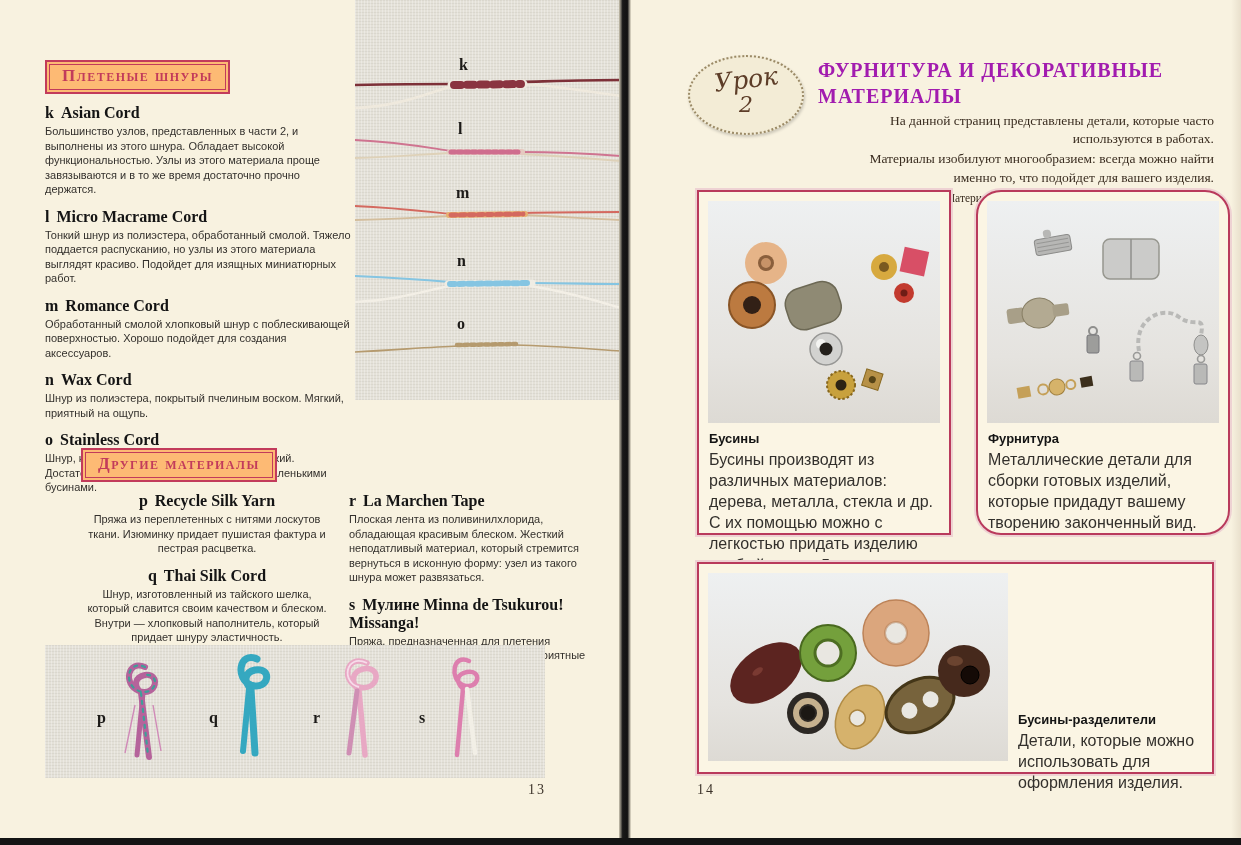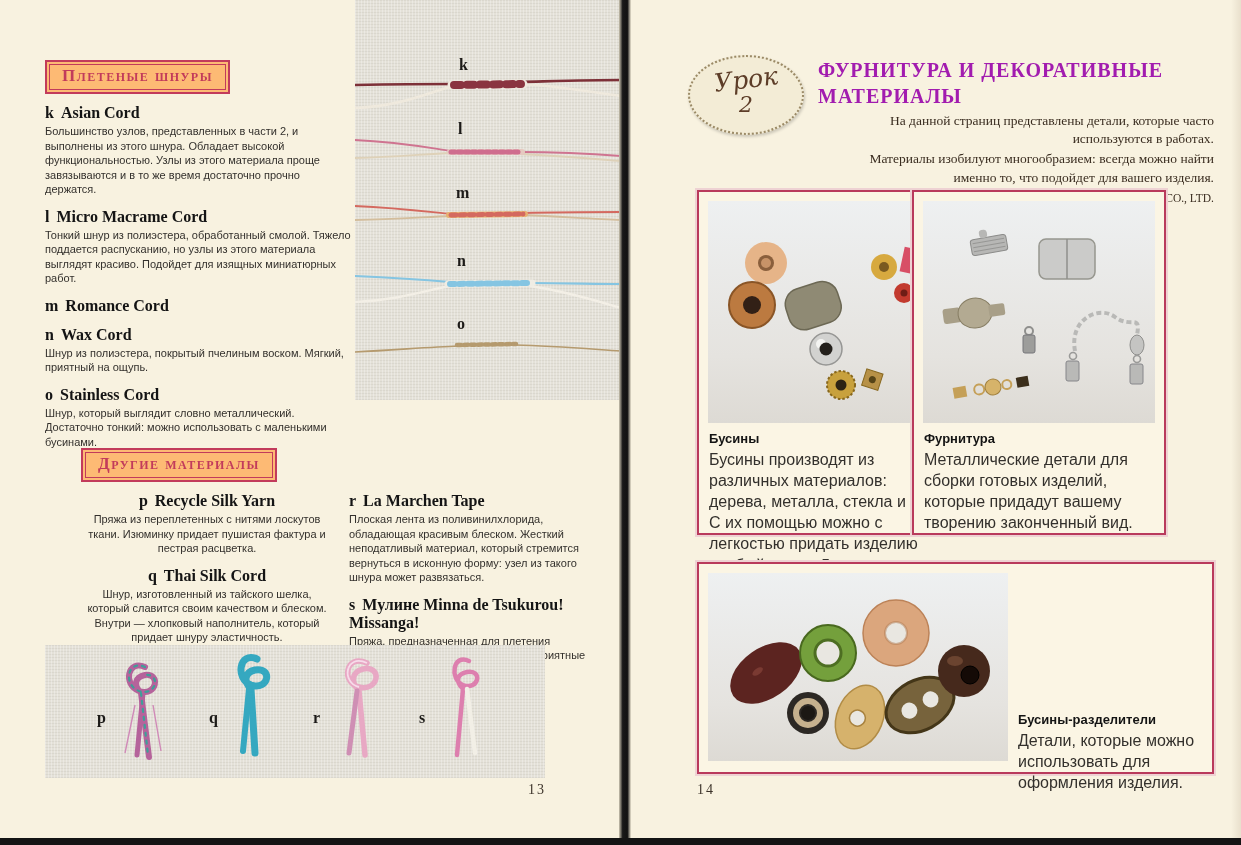--- a/index.html
+++ b/index.html
@@ -76,20 +76,21 @@
       <div class="item">
         <div class="item-h"><span class="key">k</span><span>Asian Cord</span></div>
         <div class="item-b">Большинство узлов, представленных в части 2, и выполнены из этого шнура. Обладает высокой функциональностью. Узлы из этого материала проще завязываются и в то же время достаточно прочно держатся.</div>
       </div>
       <div class="item">
         <div class="item-h"><span class="key">l</span><span>Micro Macrame Cord</span></div>
         <div class="item-b">Тонкий шнур из полиэстера, обработанный смолой. Тяжело поддается распусканию, но узлы из этого материала выглядят красиво. Подойдет для изящных миниатюрных работ.</div>
       </div>
       <div class="item">
         <div class="item-h"><span class="key">m</span><span>Romance Cord</span></div>
+        <div class="item-b">Обработанный смолой хлопковый шнур с поблескивающей поверхностью. Хорошо подойдет для создания аксессуаров.</div>
       </div>
       <div class="item">
         <div class="item-h"><span class="key">n</span><span>Wax Cord</span></div>
         <div class="item-b">Шнур из полиэстера, покрытый пчелиным воском. Мягкий, приятный на ощупь.</div>
       </div>
       <div class="item">
         <div class="item-h"><span class="key">o</span><span>Stainless Cord</span></div>
         <div class="item-b">Шнур, который выглядит словно металлический. Достаточно тонкий: можно использовать с маленькими бусинами.</div>
       </div>
     </div>
@@ -237,21 +238,21 @@
               <rect x="156" y="170" width="17" height="17" fill="#b79147" stroke="#87671d" stroke-width="1"></rect>
               <circle cx="164.5" cy="178.5" r="3.5" fill="#564417"></circle>
             </g>
         </svg>
       </div>
       <div class="cap-t">Бусины</div>
       <div class="cap-d">Бусины производят из различных материалов: дерева, металла, стекла и др. С их помощью можно с легкостью придать изделию особый шарм. Лучше выбирать бусины крупным диаметром отверстия для свободного прохождения нитей.</div>
     </div>
   </div>
 
-  <div class="rbox" style="left:912px;top:190px;width:250px;height:341px;">
+  <div class="rbox" style="left:976px;top:190px;width:250px;height:341px;border-radius:25px;">
     <div class="pad">
       <div class="boxphoto" style="width:232px;height:222px;">
         <svg width="232" height="222" viewBox="0 0 232 222">
           <g transform="rotate(-10 66 44)">
               <rect x="48" y="36" width="36" height="16" rx="3" fill="#b7b7b5" stroke="#8c8c8a" stroke-width="1"></rect>
               <path d="M50,40 h32 M50,44 h32 M50,48 h32" stroke="#979795" stroke-width="1"></path>
               <rect x="58" y="28" width="8" height="8" rx="3" fill="#b7b7b5"></rect>
             </g>
           <rect x="116" y="38" width="56" height="40" rx="7" fill="#cbcbc9" stroke="#97978f" stroke-width="1.5"></rect>
             <line x1="144" y1="38" x2="144" y2="78" stroke="#8f8f8b" stroke-width="1.5"></line>

